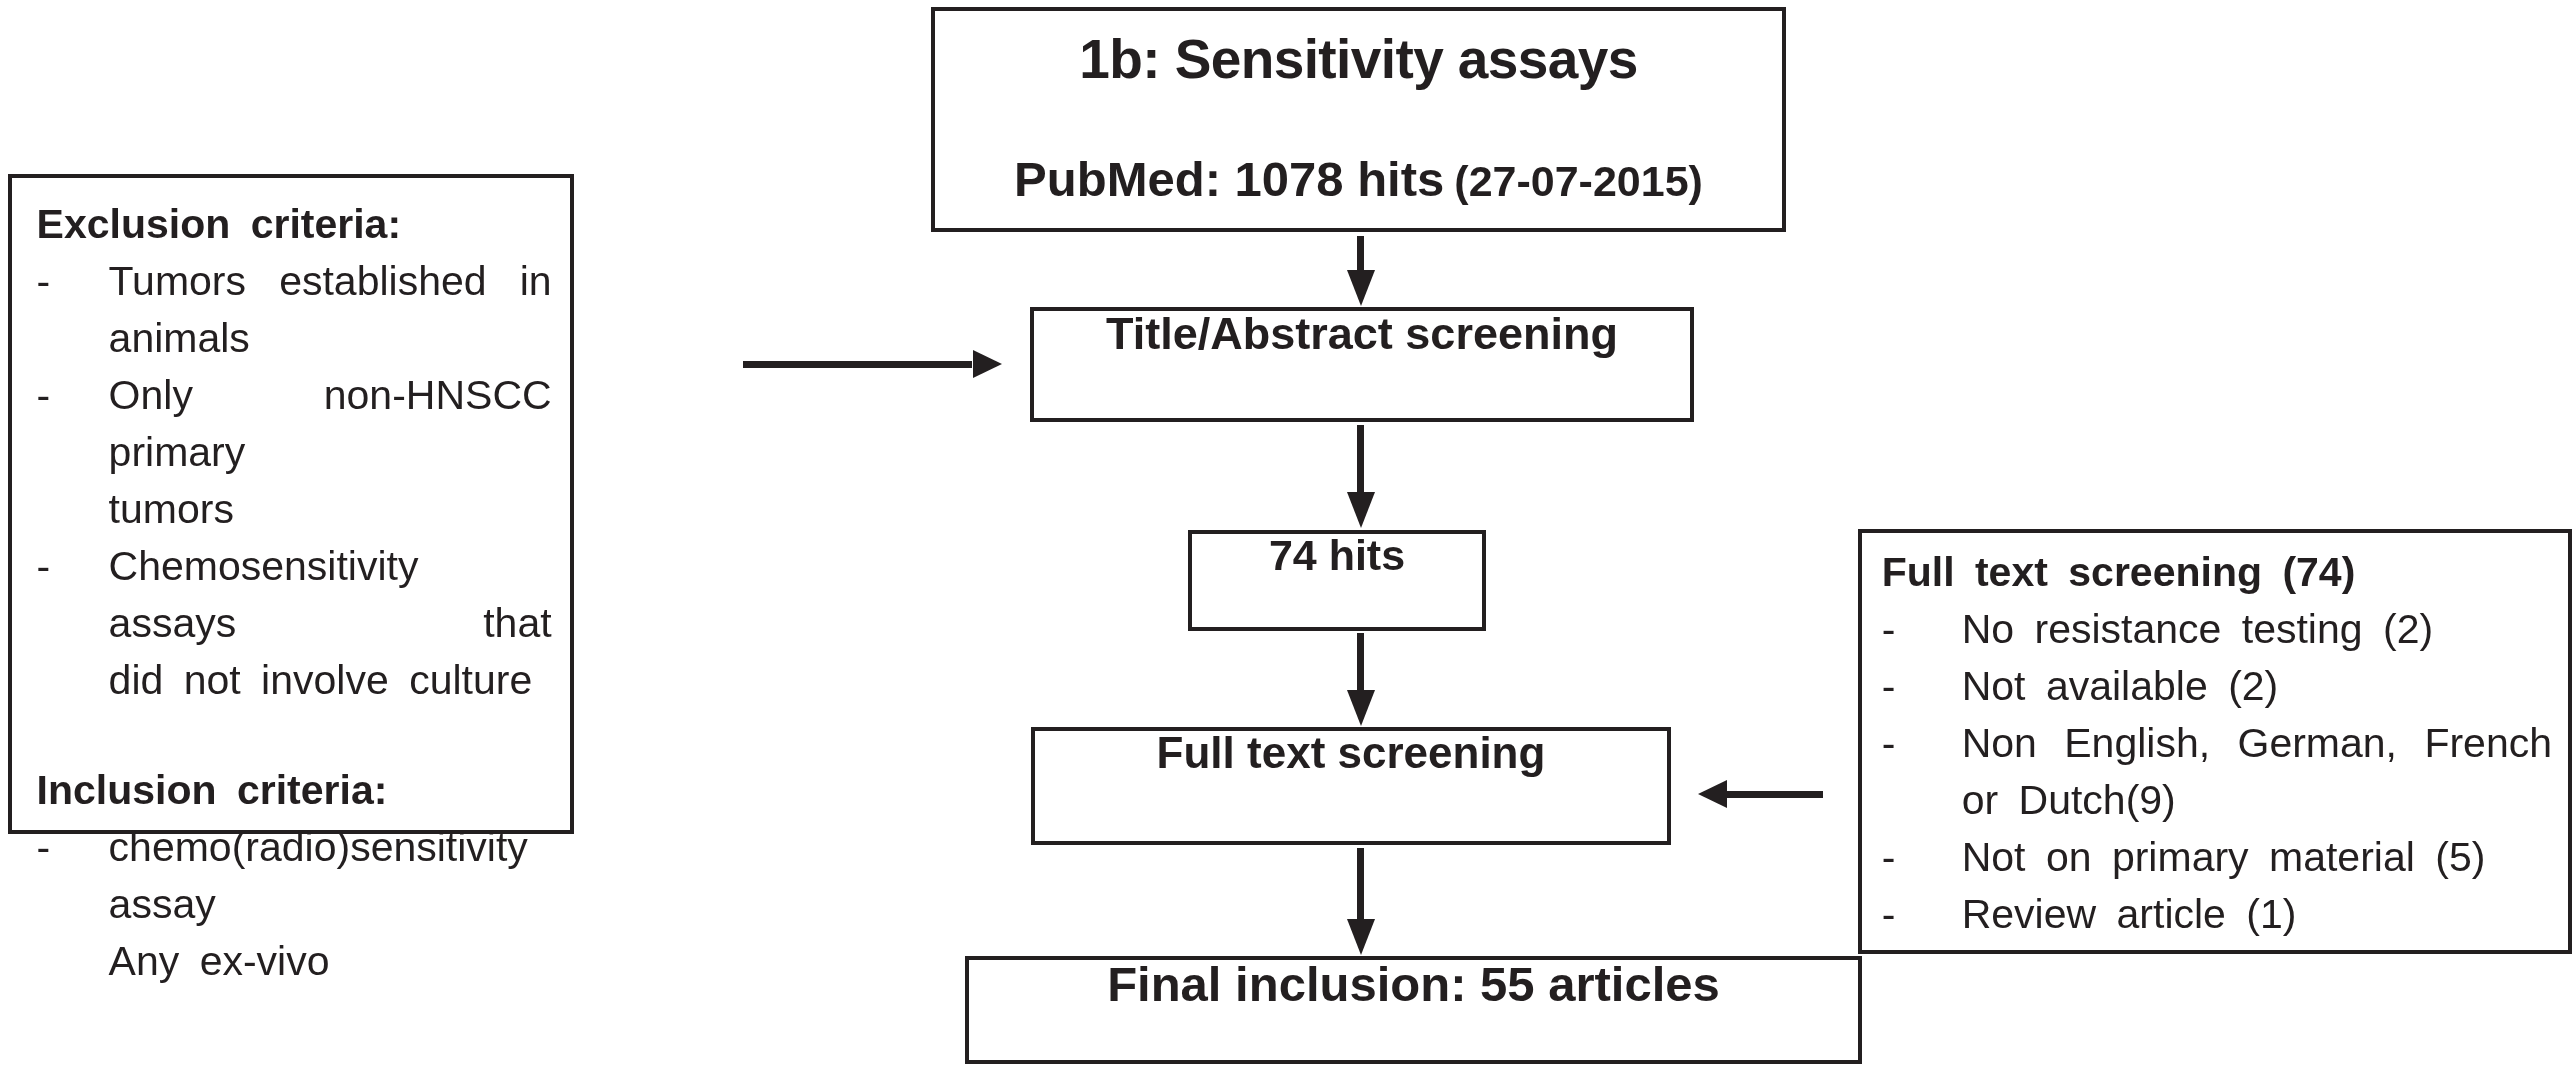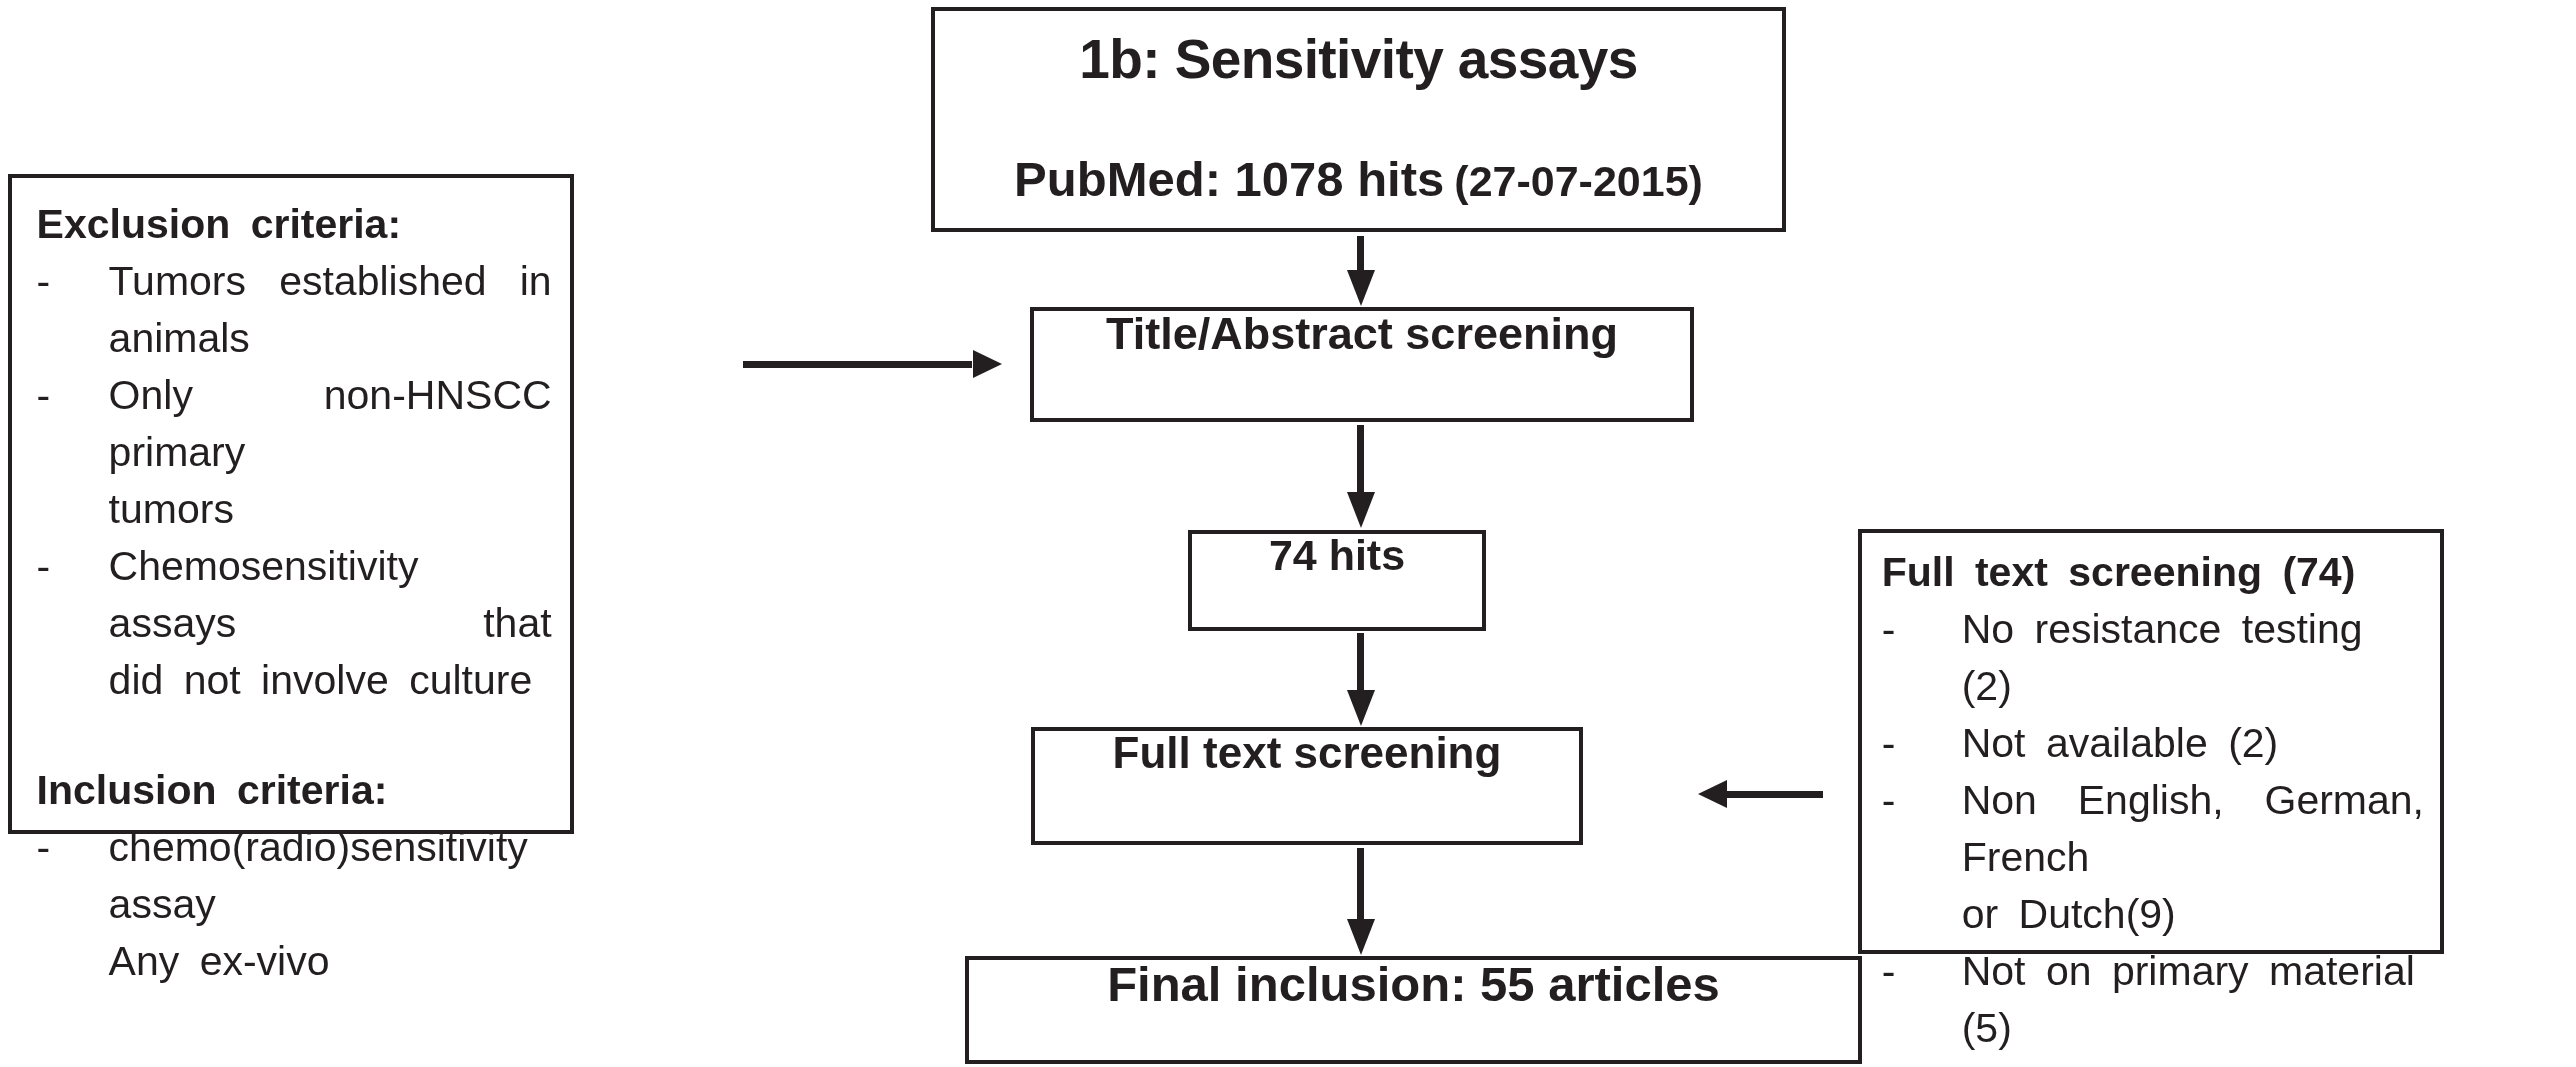--- a/index.html
+++ b/index.html
@@ -29,30 +29,30 @@
   .top-title { font-size: 55px; font-weight: 700; line-height: 1; letter-spacing: -0.6px; }
   .top-sub { font-size: 49px; font-weight: 700; line-height: 1; white-space: nowrap; }
   .top-sub .date { font-size: 43px; margin-left: 10px; }
   
   .flow-box {
     display: flex; justify-content: center;
     text-align: center; font-weight: 700; line-height: 1;
   }
   .title-abstract-box { left: 1030px; top: 307px;  width: 664px; height: 115px; font-size: 45px; }
   .hits-box          { left: 1188px; top: 530px;  width: 298px;  height: 101px; font-size: 43px; }
-  .fulltext-box      { left: 1031px; top: 727px; width: 552px; height: 118px; font-size: 44px; }
+  .fulltext-box      { left: 1031px; top: 727px; width: 640px; height: 118px; font-size: 44px; }
   .final-box         { left: 965px; top: 956px; width: 897px; height: 108px; font-size: 49px; }
   
   .criteria-box {
     left: 8px; top: 174px; width: 566px; height: 660px;
     padding: 18.4px 18.4px 0 24.6px; font-size: 41px; line-height: 57px;
     word-spacing: 0.22em;
   }
   .exclusions-box {
-    left: 1858px; top: 529px; width: 586px; height: 425px;
+    left: 1858px; top: 529px; width: 714px; height: 425px;
     padding: 11px 16px 0 19.7px; font-size: 41px; line-height: 57px;
     word-spacing: 0.22em;
   }
   .side-heading { font-weight: 700; }
   .gap-above { margin-top: 53px; }
   .li { display: flex; align-items: flex-start; }
   .criteria-box .dash { flex: 0 0 72px; }
   .exclusions-box .dash { flex: 0 0 80px; }
   .li-text { flex: 1 1 auto; min-width: 0; }
   .tline { display: block; }

